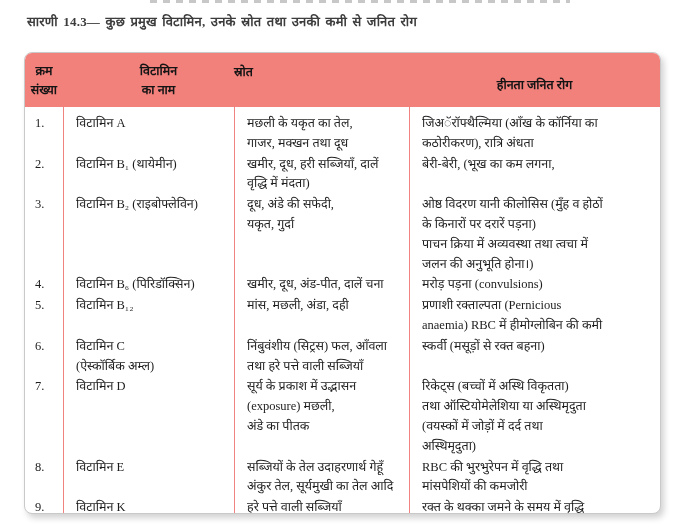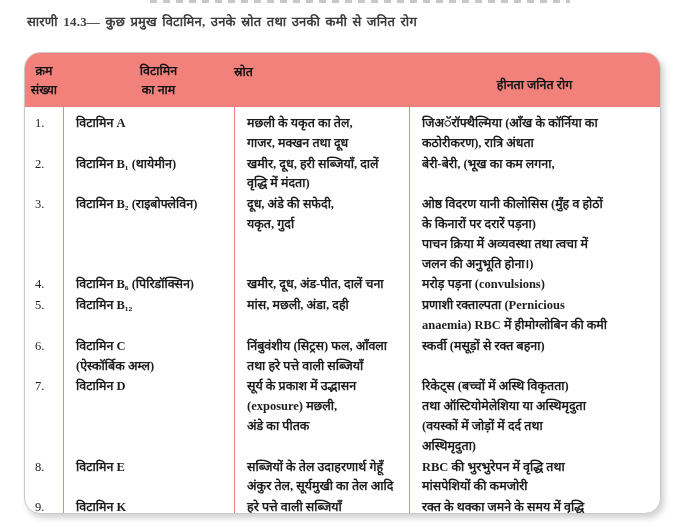--- a/index.html
+++ b/index.html
@@ -15,41 +15,41 @@
     background:repeating-linear-gradient(90deg,#9a9a9a 0 7px,transparent 7px 13px);
     opacity:.55;
   }
   .caption{
     position:absolute;left:27px;top:12px;width:620px;
     font-size:13px;font-weight:bold;color:#3c3c3c;
     letter-spacing:.2px;word-spacing:2px;
   }
   .vit-table{
     position:absolute;left:24px;top:52px;width:637px;height:462px;
-    background:#fff;border:1px solid #c9c9c9;border-radius:16px;
+    background:#fff;border:1px solid #c9c9c9;border-radius:8px;
     box-shadow:3px 4px 6px rgba(0,0,0,.18);
     overflow:hidden;box-sizing:border-box;
   }
   .thead{
     display:grid;grid-template-columns:38px 171px 175px 1fr;
     background:var(--header-bg,#f2817c);
     min-height:54px;box-sizing:border-box;
     padding-top:9px;padding-bottom:6px;
     font-weight:bold;font-size:12.5px;color:#141414;
   }
   .th{white-space:pre-line;line-height:19px;}
   .th.serial{text-align:center;}
   .th.name{padding-left:20px;text-align:center;}
   .th.source{padding-top:1px;}
   .th.disease{text-align:center;padding-top:1px;margin-top:13px;}
   .tbody{font-size:12.5px;line-height:19.8px;}
   .row{display:grid;grid-template-columns:38px 171px 175px 1fr;}
   .cell{white-space:pre-line;padding:0 6px 1px 12px;box-sizing:border-box;}
   .cell.num{padding-left:10px;padding-right:0;}
-  .cell.name,.cell.source,.cell.disease{border-left:1.5px solid var(--divider,#f0837f);font-weight:bold;}
+  .cell.name,.cell.source,.cell.disease{border-left:1.5px solid var(--divider,#f0837f);}
   .row:first-child .cell{padding-top:7px;}
   .row:last-child .cell{padding-bottom:10px;}
 </style>
 </head>
 <body>
 
 <div class="top-artifact"></div>
 
 <div class="caption">सारणी 14.3— कुछ प्रमुख विटामिन, उनके स्रोत तथा उनकी कमी से जनित रोग</div>
 

